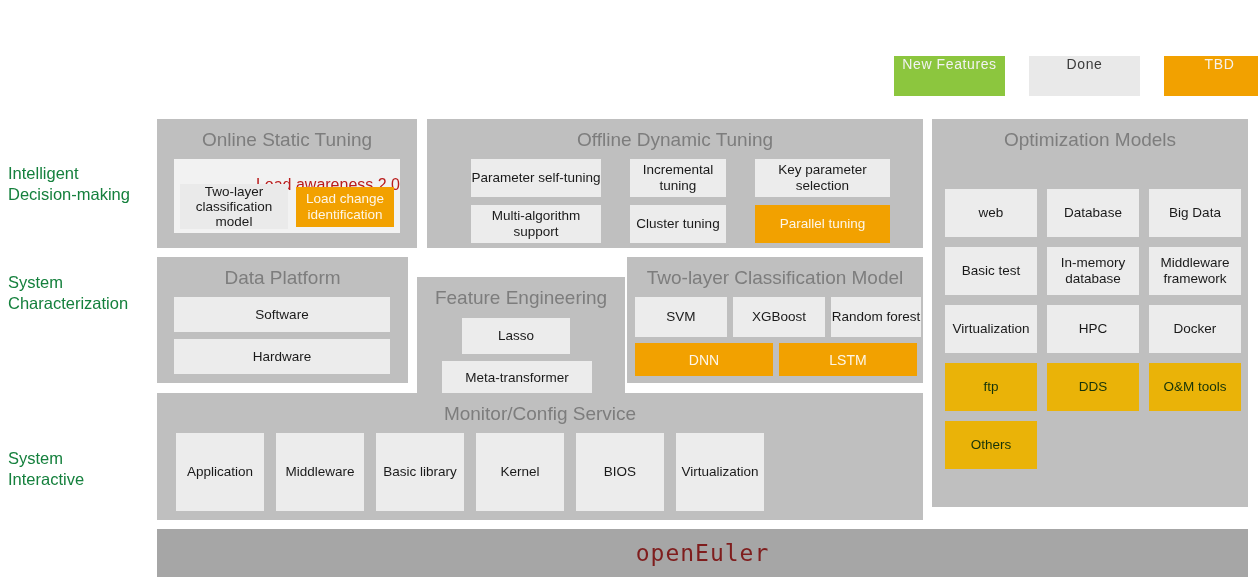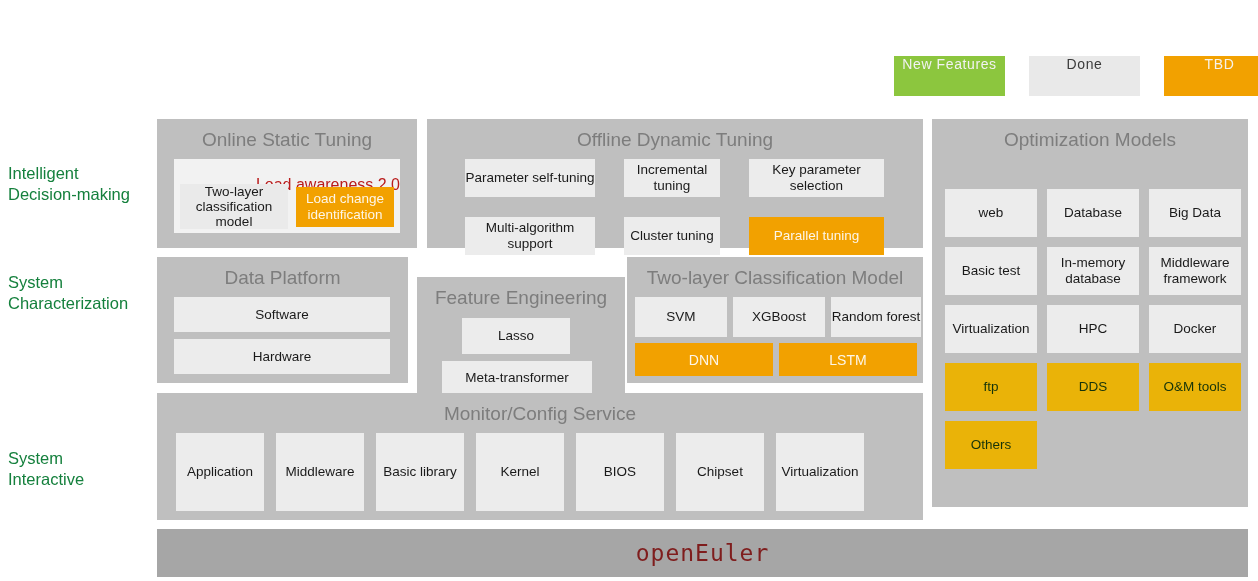--- a/index.html
+++ b/index.html
@@ -51,22 +51,22 @@
     position: absolute; left: 17px; top: 40px; width: 226px; height: 74px;
     background: #f2f2f2;
   }
   #lt-title { text-align: right; font-size: 16px; color: #b91c1c; padding-top: 16px; line-height: 20px; }
   #lt-row { position: absolute; left: 6px; top: 25px; width: 214px; display: flex; gap: 8px; }
   #lt-twolayer { width: 108px; height: 45px; font-size: 13.5px; line-height: 15px; background:#eaeaea; }
   #lt-loadchange { width: 98px; height: 40px; font-size: 13.5px; line-height: 16px; margin-top: 3px; }
 
   
   #p-offline { left: 427px; top: 119px; width: 496px; height: 129px; }
-  #off-grid { position: absolute; left: 38px; top: 40px; display: grid;
-              grid-template-columns: 130px 96px 135px; gap: 20px 29px; }
+  #off-grid { position: absolute; left: 44px; top: 40px; display: grid;
+              grid-template-columns: 130px 96px 135px; gap: 8px 29px; }
   #off-grid .box { height: 38px; }
 
   
   #p-optim { left: 932px; top: 119px; width: 316px; height: 388px; }
   #opt-grid { position: absolute; left: 13px; top: 70px; display: grid;
               grid-template-columns: repeat(3, 92px); gap: 10px; }
   #opt-grid .box { height: 48px; }
 
   
   #p-data { left: 157px; top: 257px; width: 251px; height: 126px; }
@@ -198,21 +198,20 @@
   </div>
 
   <div class="panel" id="p-monitor">
     <div class="panel-title">Monitor/Config Service</div>
     <div id="mon-row">
       <div class="box">Application</div>
       <div class="box">Middleware</div>
       <div class="box">Basic library</div>
       <div class="box">Kernel</div>
       <div class="box">BIOS</div>
-      <div class="box">Chipset</div>
       <div class="box">Virtualization</div>
     </div>
   </div>
 
   <div id="footer">
     <span id="footer-text">openEuler</span>
   </div>
 
 </div>
 

